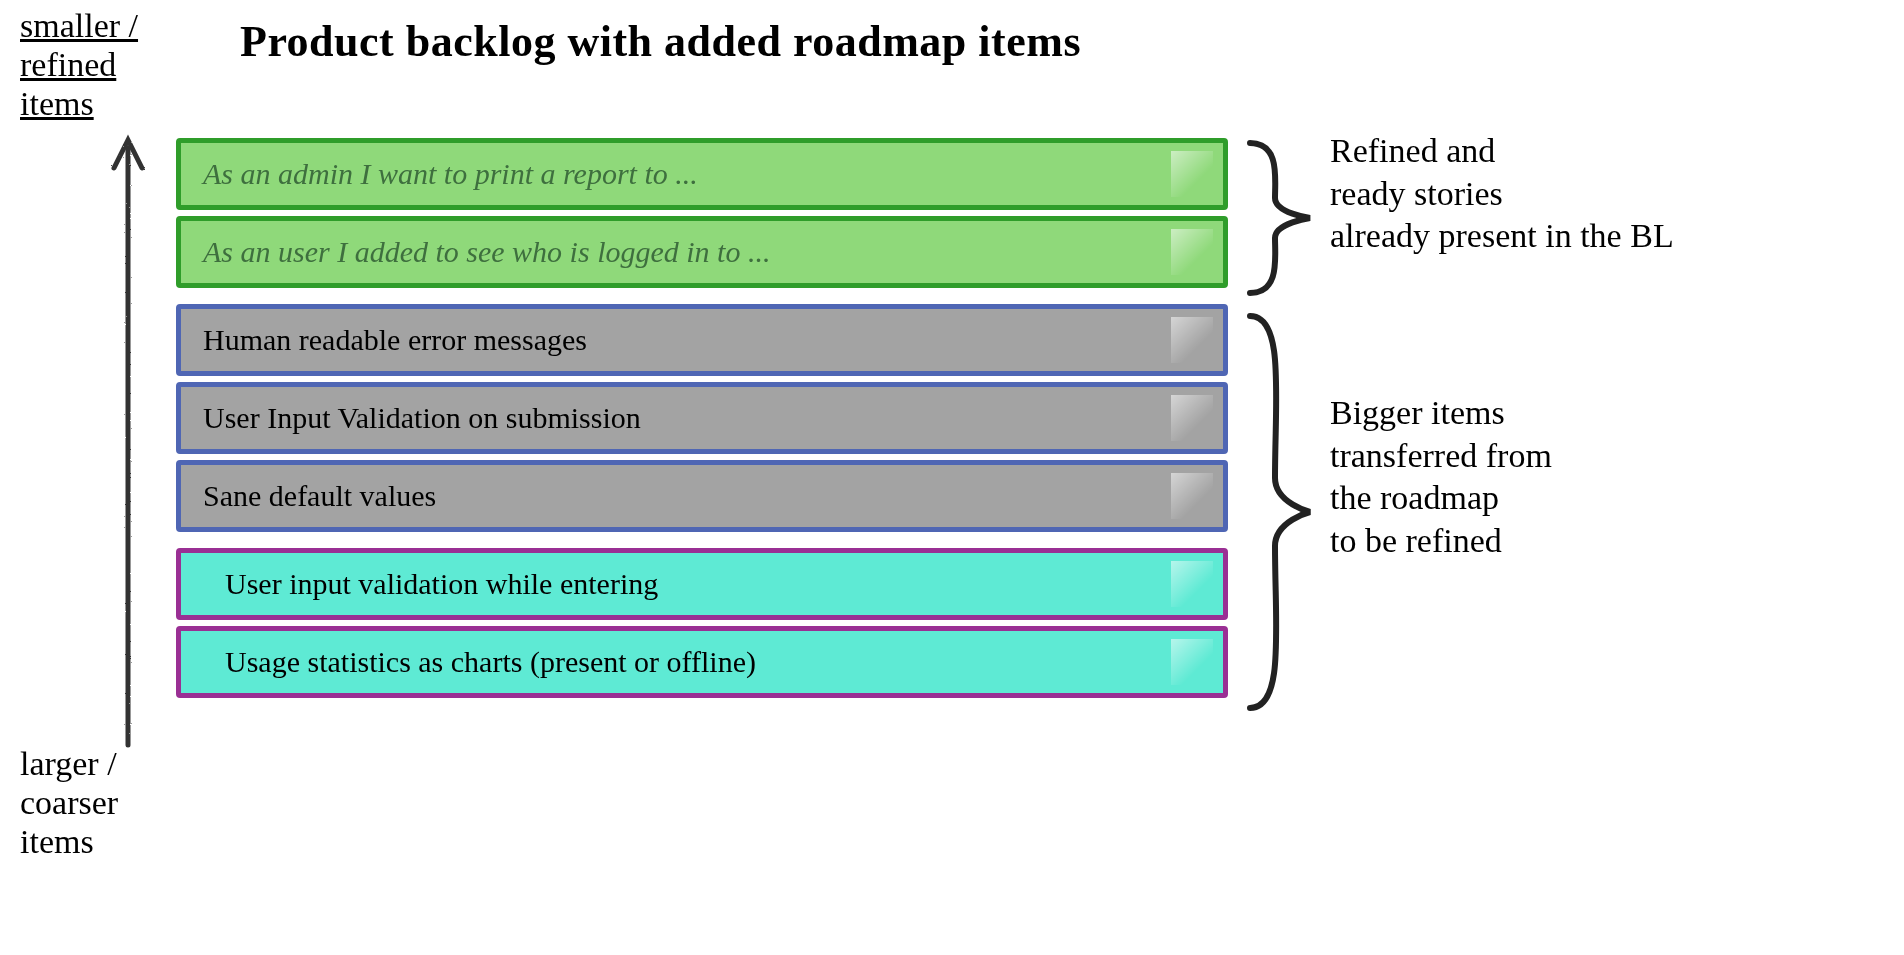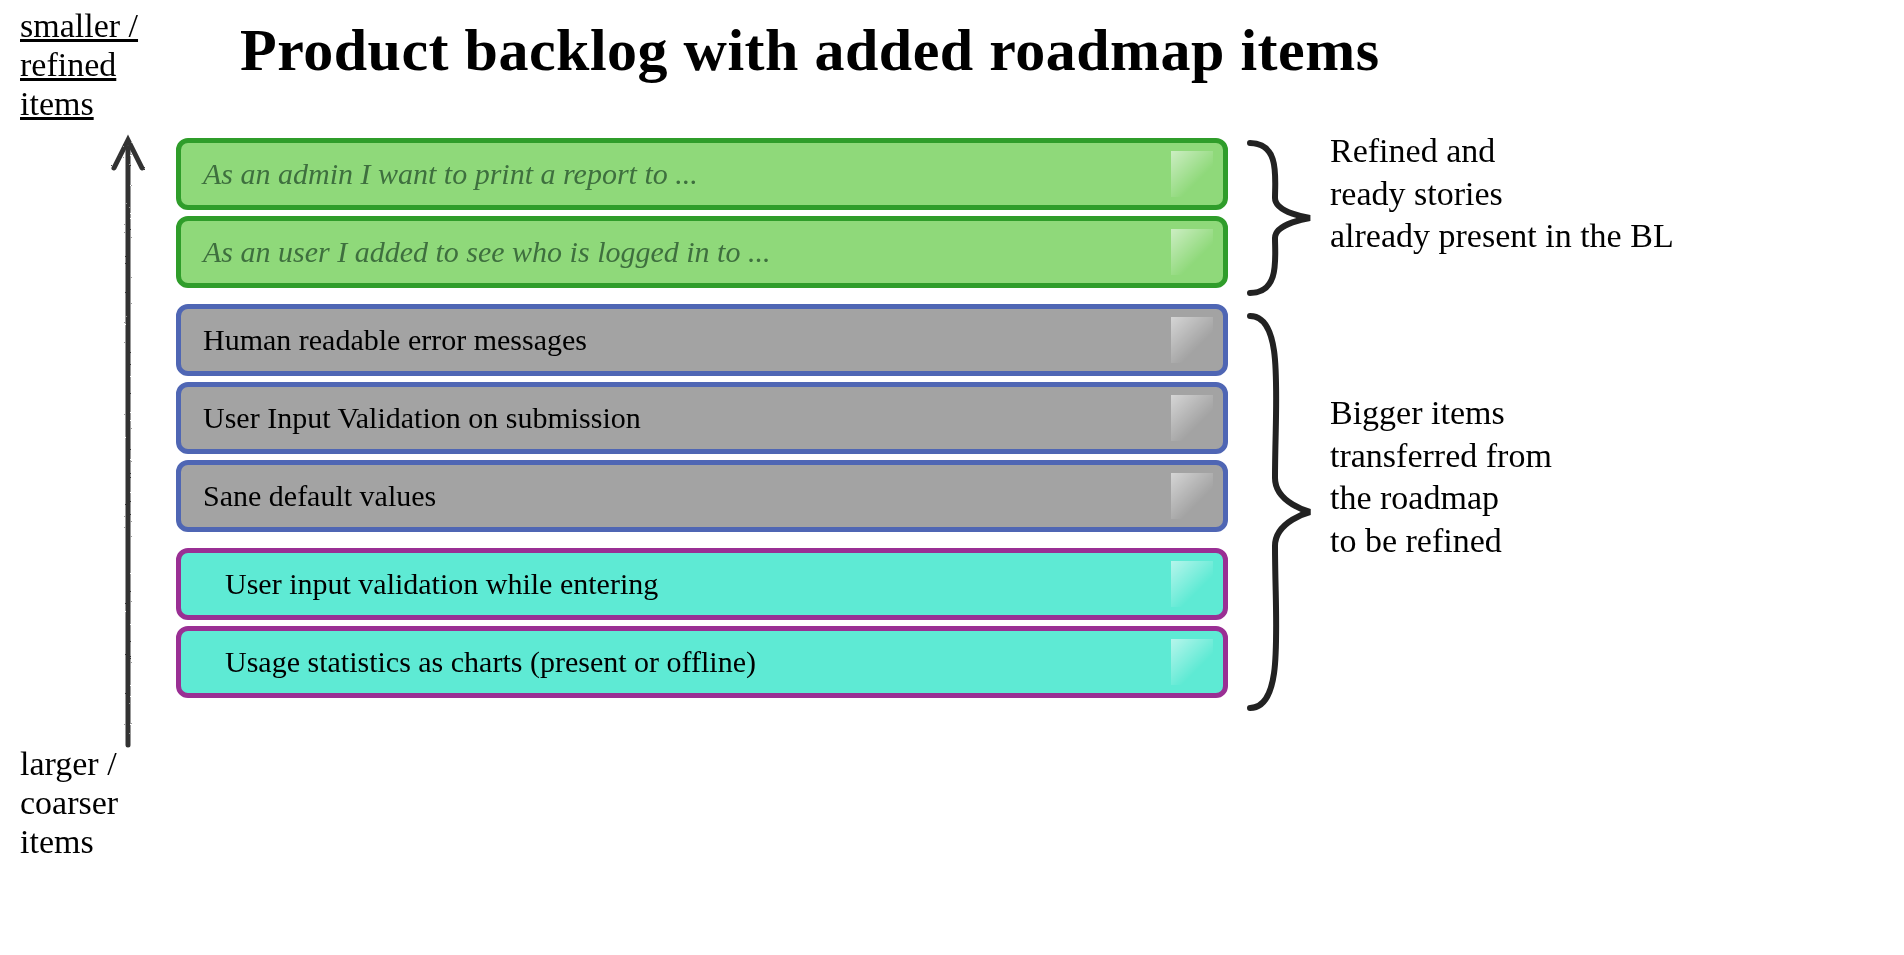--- a/index.html
+++ b/index.html
@@ -2,21 +2,21 @@
 <html><head>
 <meta charset="utf-8">
 <style>
   * { box-sizing: border-box; margin: 0; padding: 0; }
   html, body { width: 1904px; height: 955px; background: #fff; font-family: "Comic Sans MS", "Segoe Script", "Bradley Hand", cursive; color: #000; }
   .canvas { position: relative; width: 1904px; height: 955px; }
 
   .title {
     position: absolute;
     left: 240px; top: 16px;
-    font-size: 60px; font-weight: 600;
+    font-size: 44px; font-weight: 600;
     letter-spacing: 0.5px;
   }
 
   .axis-top-label, .axis-bottom-label {
     position: absolute;
     font-size: 34px; line-height: 1.15;
   }
   .axis-top-label { left: 20px; top: 6px; text-decoration: underline; }
   .axis-bottom-label { left: 20px; top: 744px; }
 
@@ -32,21 +32,21 @@
     width: 1052px;
     display: flex; flex-direction: column; gap: 6px;
   }
 
   .item {
     position: relative;
     height: 72px;
     display: flex; align-items: center;
     padding: 0 20px 0 22px;
     font-size: 30px;
-    border-radius: 12px;
+    border-radius: 4px;
     border-width: 5px;
     border-style: solid;
   }
   .item .label { position: relative; z-index: 2; }
   .item::after {
     content: "";
     position: absolute;
     right: 10px; top: 8px;
     width: 42px; height: calc(100% - 16px);
     background: linear-gradient(135deg, rgba(255,255,255,0.55) 0%, rgba(255,255,255,0.0) 65%);

